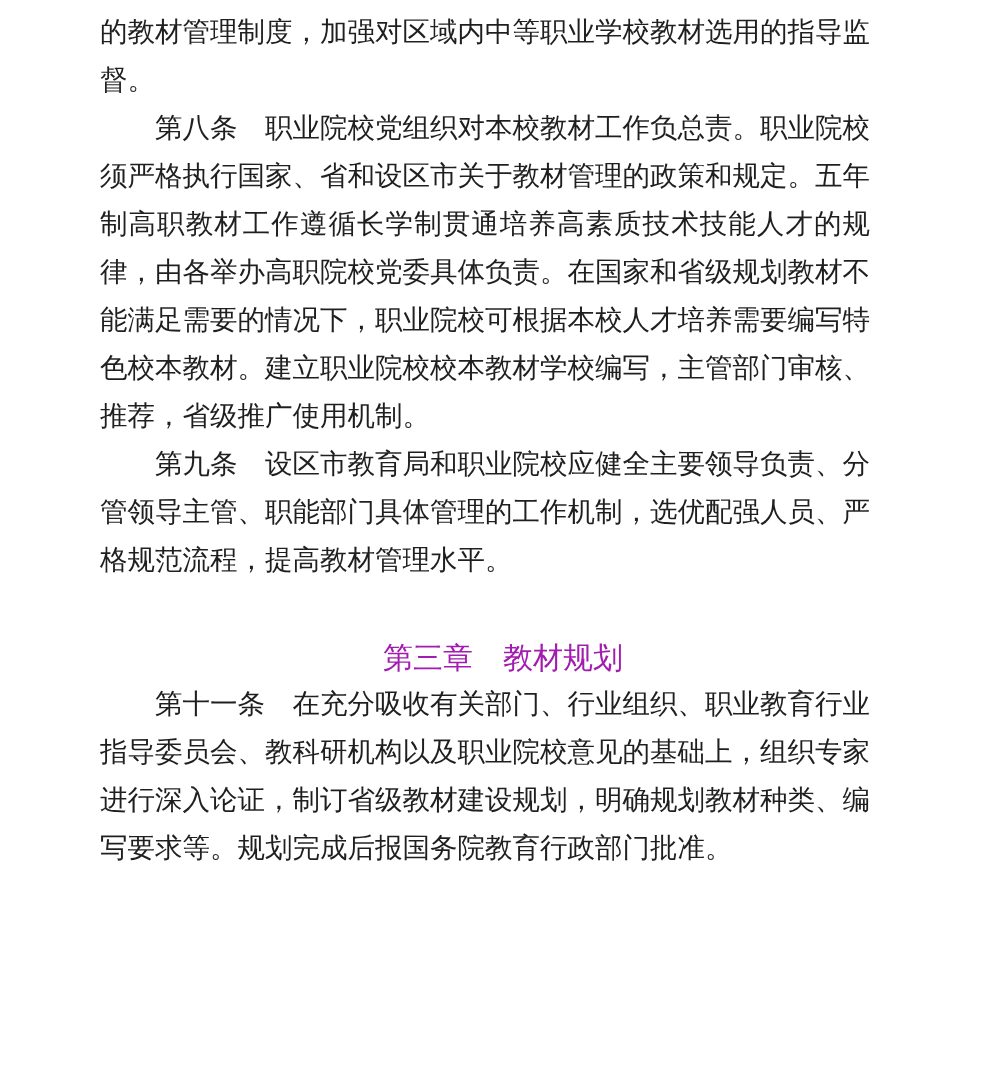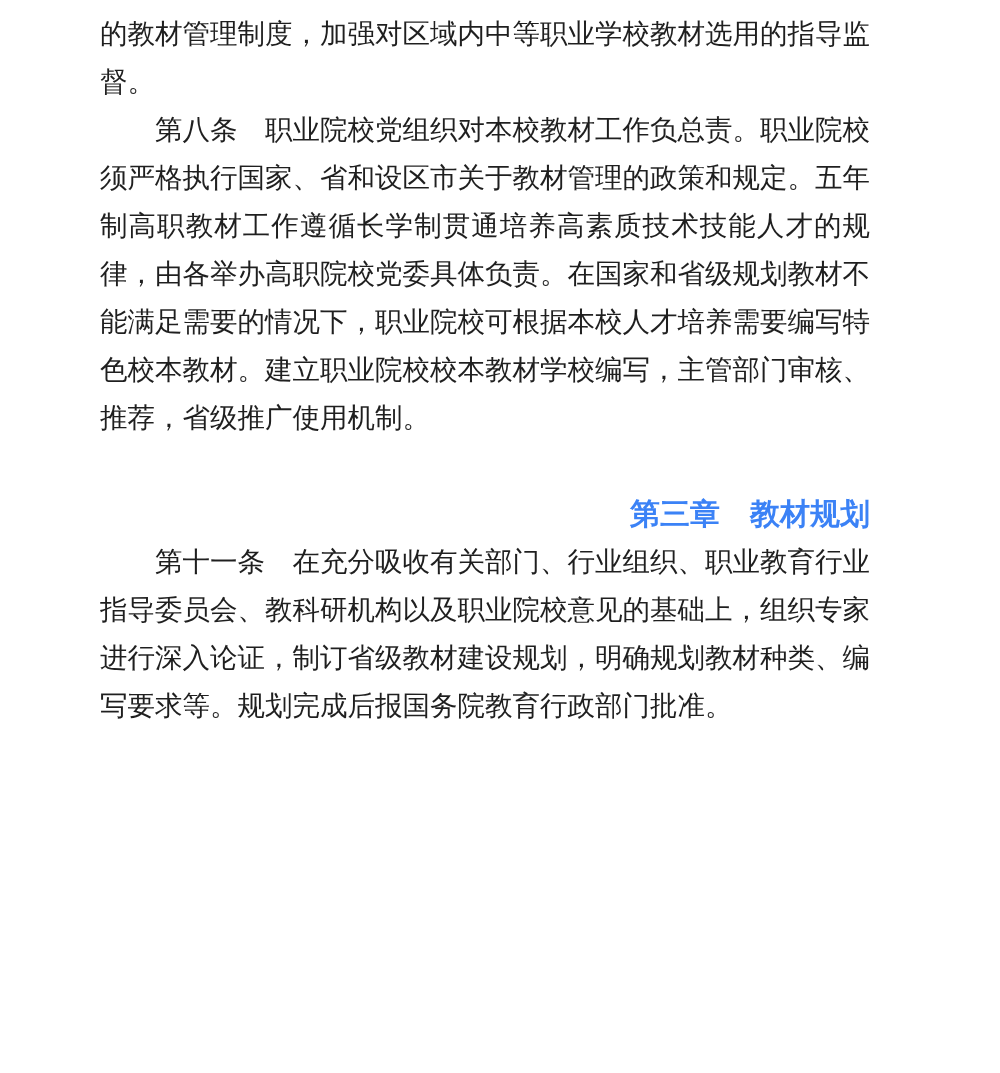--- a/index.html
+++ b/index.html
@@ -14,50 +14,51 @@
     background: #ffffff;
     overflow: hidden;
   }
   .text-column {
     position: absolute;
     left: 100px;
     top: 10px;
     width: 770px;
   }
   .para {
-    font-family: Liberation Serif, serif;
+    font-family: Liberation Mono, monospace;
     font-size: 27.5px;
     line-height: 48px;
     color: #1f1f1f;
     text-align: justify;
     text-justify: inter-character;
     word-break: normal;
     margin: 0;
   }
   .para.indent {
     text-indent: 2em;
   }
   .chapter-heading {
     font-family: "Liberation Sans", sans-serif;
-    font-weight: bold;
+    font-weight: normal;
     font-size: 30px;
     line-height: 48px;
-    color: #3b82f6;
-    text-align: right;
+    color: #a21caf;
+    text-align: center;
     padding-left: 36px;
     margin: 0;
   }
   .blank-line {
     height: 48px;
   }
 </style>
 </head>
 <body>
 
 <div class="page">
   <div class="text-column">
     <p class="para">的教材管理制度，加强对区域内中等职业学校教材选用的指导监督。</p>
     <p class="para indent">第八条　职业院校党组织对本校教材工作负总责。职业院校须严格执行国家、省和设区市关于教材管理的政策和规定。五年制高职教材工作遵循长学制贯通培养高素质技术技能人才的规律，由各举办高职院校党委具体负责。在国家和省级规划教材不能满足需要的情况下，职业院校可根据本校人才培养需要编写特色校本教材。建立职业院校校本教材学校编写，主管部门审核、推荐，省级推广使用机制。</p>
+    <p class="para indent">第九条　设区市教育局和职业院校应健全主要领导负责、分管领导主管、职能部门具体管理的工作机制，选优配强人员、严格规范流程，提高教材管理水平。</p>
     <div class="blank-line"></div>
     <h2 class="chapter-heading">第三章　教材规划</h2>
     <p class="para indent">第十一条　在充分吸收有关部门、行业组织、职业教育行业指导委员会、教科研机构以及职业院校意见的基础上，组织专家进行深入论证，制订省级教材建设规划，明确规划教材种类、编写要求等。规划完成后报国务院教育行政部门批准。</p>
   </div>
 </div>
 
 </body></html>

